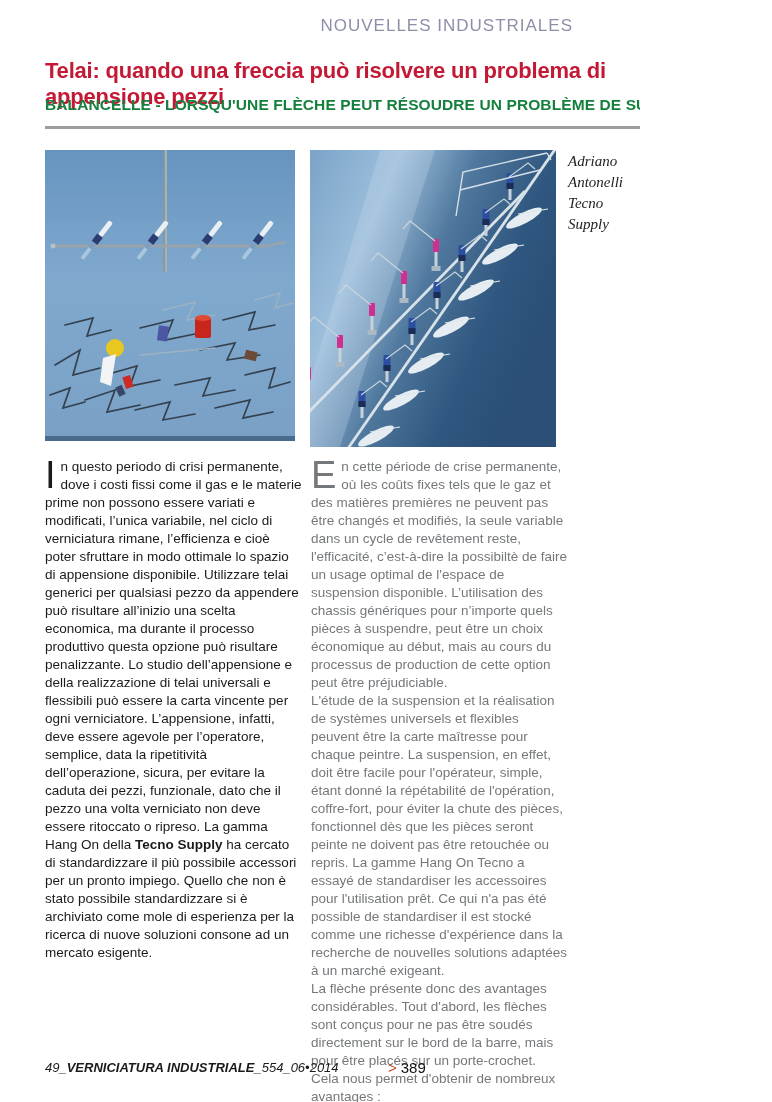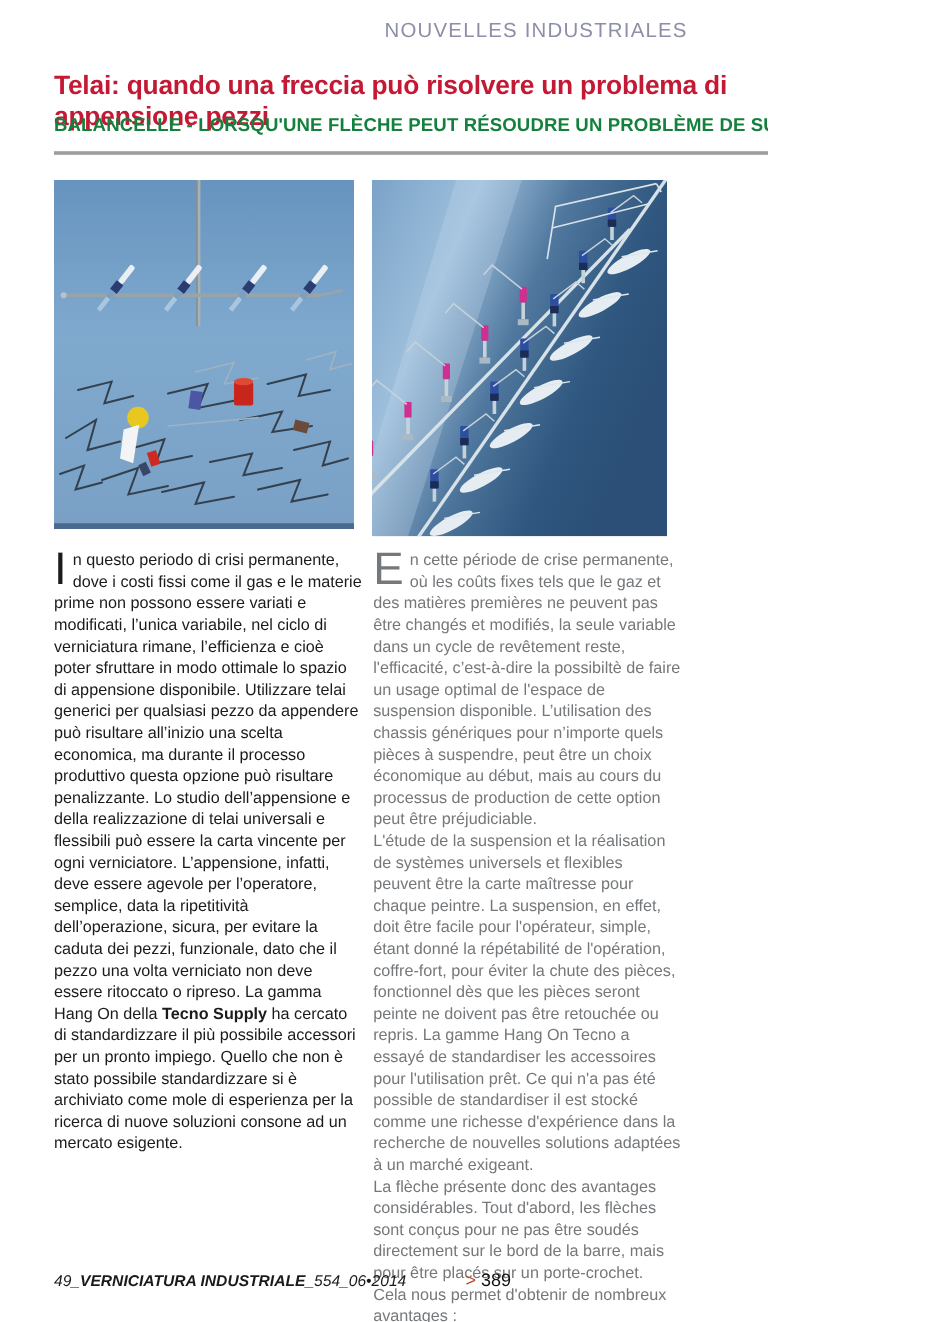--- a/index.html
+++ b/index.html
@@ -184,20 +184,24 @@
       <use href="#hookB" transform="translate(200,58)"></use>
 
       <g fill="none" stroke="#d8e2e8" stroke-width="1.4">
         <polyline points="146,66 153,22 237,3"></polyline>
         <line x1="150" y1="40" x2="230" y2="20"></line>
         <line x1="237" y1="3" x2="241" y2="10"></line>
       </g>
     </svg>
   </div>
 
+  <div class="author">
+    <div>Adriano Antonelli</div>
+    <div>Tecno Supply</div>
+  </div>
 
   <div class="col col-it">
     <p class="para"><span class="dropcap">I</span><span>n questo periodo di crisi permanente, dove i costi fissi come il gas e le materie prime non possono essere variati e modificati, l’unica variabile, nel ciclo di verniciatura rimane, l’efficienza e cioè poter sfruttare in modo ottimale lo spazio di appensione disponibile. Utilizzare telai generici per qualsiasi pezzo da appendere può risultare all’inizio una scelta economica, ma durante il processo produttivo questa opzione può risultare penalizzante. Lo studio dell’appensione e della realizzazione di telai universali e flessibili può essere la carta vincente per ogni verniciatore. L’appensione, infatti, deve essere agevole per l’operatore, semplice, data la ripetitività dell’operazione, sicura, per evitare la caduta dei pezzi, funzionale, dato che il pezzo una volta verniciato non deve essere ritoccato o ripreso. La gamma Hang On della </span><b>Tecno Supply</b><span> ha cercato di standardizzare il più possibile accessori per un pronto impiego. Quello che non è stato possibile standardizzare si è archiviato come mole di esperienza per la ricerca di nuove soluzioni consone ad un mercato esigente.</span></p>
   </div>
 
   <div class="col col-fr">
     <p class="para"><span class="dropcap">E</span><span>n cette période de crise permanente, où les coûts fixes tels que le gaz et des matières premières ne peuvent pas être changés et modifiés, la seule variable dans un cycle de revêtement reste, l'efficacité, c’est-à-dire la possibiltè de faire un usage optimal de l'espace de suspension disponible. L’utilisation des chassis  génériques pour n’importe quels pièces à suspendre, peut être un choix économique au début, mais au cours du processus de production de cette option peut être préjudiciable.</span></p>
     <p class="para">L'étude de la suspension et la réalisation de systèmes universels et flexibles peuvent être la carte maîtresse pour chaque peintre. La suspension, en effet, doit être facile pour l'opérateur, simple, étant donné la répétabilité de l'opération, coffre-fort, pour éviter la chute des pièces, fonctionnel dès que les pièces seront peinte ne doivent pas être retouchée ou repris. La gamme Hang On Tecno a essayé de standardiser les accessoires pour l'utilisation prêt. Ce qui n'a pas été possible de standardiser il est stocké comme une richesse d'expérience dans la recherche de nouvelles solutions adaptées à un marché exigeant.</p>
     <p class="para">La flèche présente donc des avantages considérables. Tout d'abord, les flèches sont conçus pour ne pas être soudés directement sur le bord de la barre, mais pour être placés sur un porte-crochet. Cela nous permet d'obtenir de nombreux avantages :</p>
   </div>

